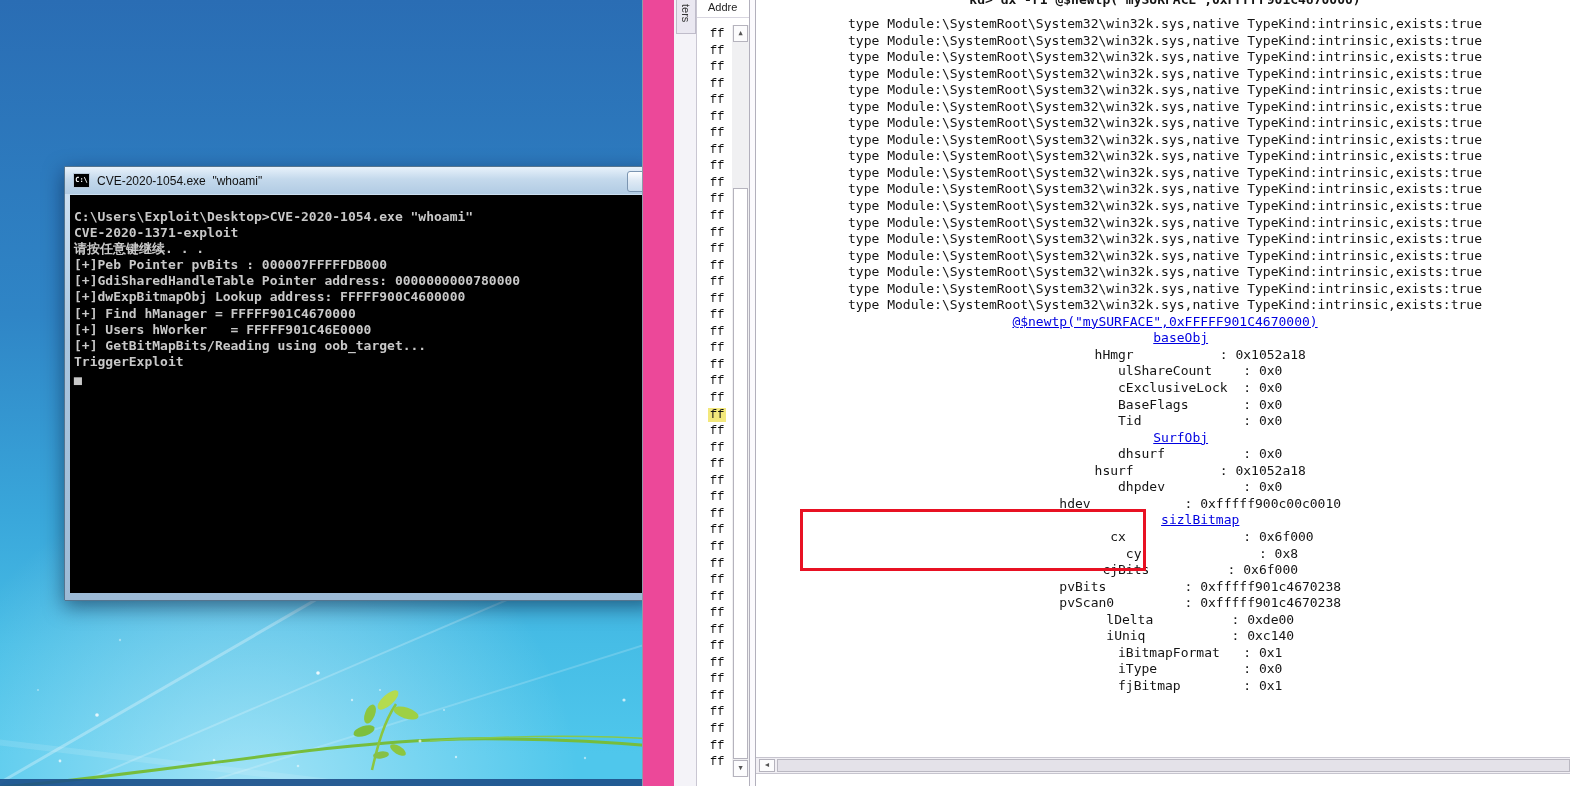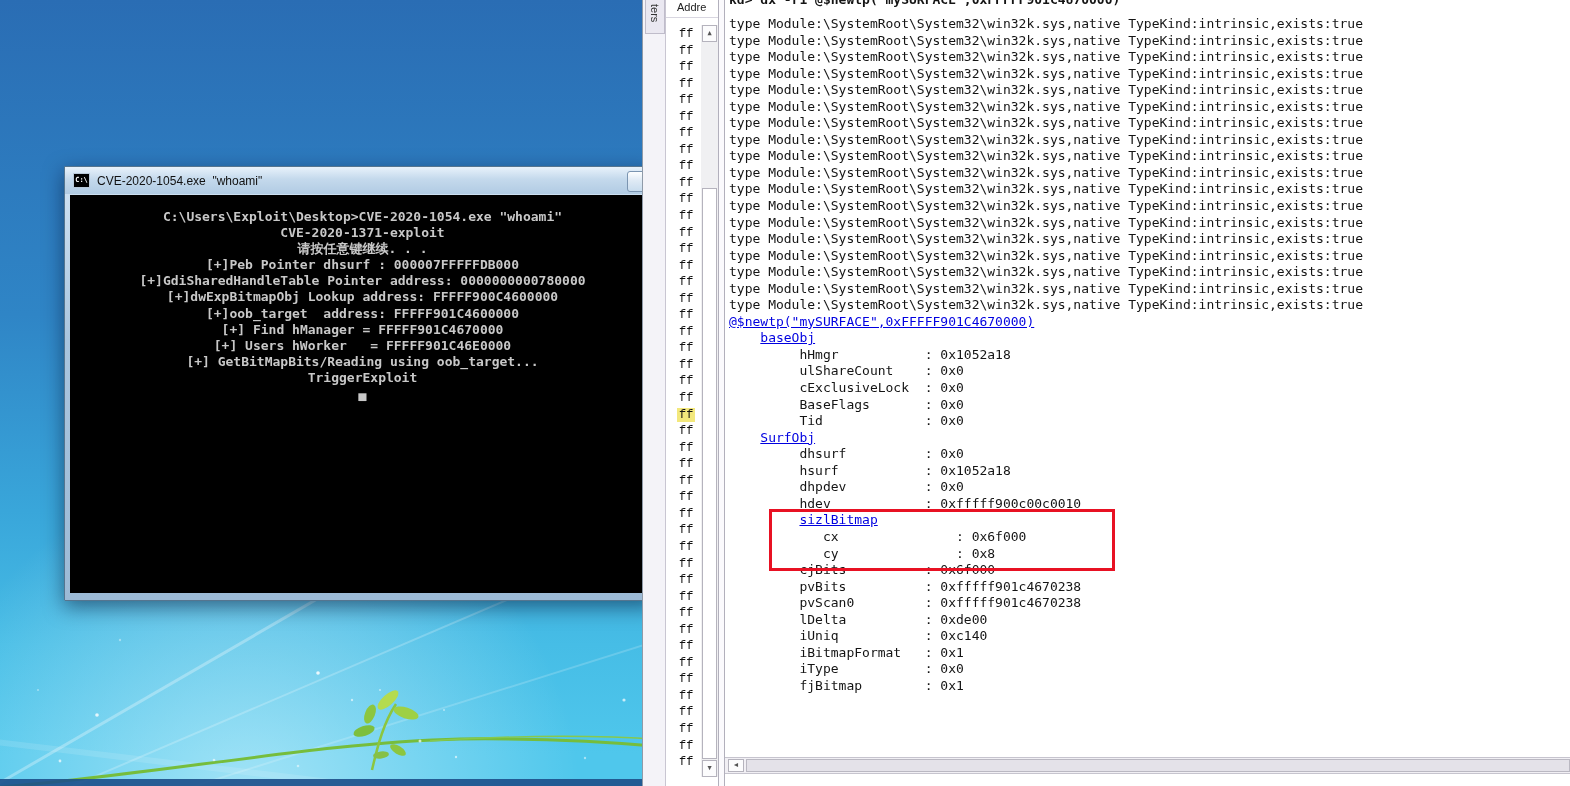--- a/index.html
+++ b/index.html
@@ -19,26 +19,26 @@
     box-shadow:0 6px 20px rgba(0,10,40,.5);overflow:hidden;z-index:2;}
   .titlebar{height:27px;display:flex;align-items:center;padding:0 8px;gap:7px;position:relative;
     background:linear-gradient(180deg,#e8f2fb,#c4d9ec 45%,#b1cbe3);}
   .con-icon{width:15px;height:13px;background:#000;border:1px solid #b9c9d9;flex:0 0 auto;
     color:#fff;font:bold 7px/12px "DejaVu Sans Mono",monospace;text-align:center;}
   .con-title{font-size:12px;color:#111;white-space:pre;}
   .tb-btn{position:absolute;right:10px;top:4px;width:16px;height:19px;border-radius:3px;
     background:linear-gradient(180deg,#fdfeff,#dfeaf5 45%,#c8dcee);border:1px solid #7b95b1;}
   .console-body{position:absolute;left:5px;right:4px;top:28px;bottom:7px;background:#000;
     overflow:hidden;padding:14px 0 0 4px;}
-  .cline{font:bold 13px/16.1px "DejaVu Sans Mono",monospace;color:#c8c8c8;white-space:pre;text-align:center;}
+  .cline{font:bold 13px/16.1px "DejaVu Sans Mono",monospace;color:#c8c8c8;white-space:pre;}
   .cursor{display:inline-block;color:#c8c8c8;}
 
   
   .debugger{position:absolute;left:642px;top:0;right:0;bottom:0;background:#ec4899;z-index:3;
-    display:flex;border-left:1px solid #8f9aa8;}
+    display:flex;border-left:1px solid #8f9aa8;padding-left:31px;}
   
   .vtab{width:22px;background:#f4f3f8;border-right:1px solid #c9c6d2;position:relative;flex:0 0 auto;}
   .vtab-tab{position:absolute;top:-8px;left:2px;width:18px;height:40px;background:#eae8f1;
     border:1px solid #bfbcca;display:flex;align-items:center;justify-content:center;}
   .vtab-tab span{writing-mode:vertical-rl;font-size:11px;color:#333;white-space:nowrap;}
 
   
   .addr-pane{width:52px;position:relative;background:#fff;border-right:1px solid #b2b0bc;flex:0 0 auto;
     font:12px "DejaVu Sans Mono",monospace;color:#111;}
   .addr-header{position:absolute;top:1px;left:11px;width:40px;overflow:hidden;
@@ -54,21 +54,21 @@
   .sb-up{top:0;}
   .sb-down{bottom:0;}
   .sb-thumb-v{position:absolute;left:1px;right:1px;top:163px;bottom:18px;background:#fff;border:1px solid #b5b3bd;}
 
   .gap-strip{width:5px;background:#fbfafd;border-right:1px solid #b2b0bc;flex:0 0 auto;}
 
   
   .out-pane{flex:1;position:relative;background:#fff;overflow:hidden;}
   .olines{position:absolute;top:0;left:4px;right:0;
     font:13px/16.55px "DejaVu Sans Mono",monospace;color:#141414;white-space:pre;}
-  .oline{height:16.55px;}
+  .oline{height:16.55px;text-align:center;}
   .cmd-clip{height:10px;overflow:hidden;margin-bottom:6px;}
   .cmd-clip .oline{margin-top:-8px;font-weight:bold;}
   .dml{color:#0000e0;text-decoration:underline;cursor:pointer;}
   .red-box{position:absolute;border:3px solid #e81123;left:44px;width:340px;z-index:5;pointer-events:none;}
 
   
   .hscroll{position:absolute;left:0;right:0;top:757px;height:15px;background:#f1eff4;
     border-top:1px solid #c6c4ce;border-bottom:1px solid #c6c4ce;}
   .h-arrow{position:absolute;left:3px;top:1px;width:14px;height:11px;background:#fcfcfd;
     border:1px solid #b5b3bd;text-align:center;font-size:7px;line-height:10px;color:#555;}
@@ -132,24 +132,23 @@
   <div class="titlebar">
     <div class="con-icon">C:\</div>
     <div class="con-title">CVE-2020-1054.exe  "whoami"</div>
     <div class="tb-btn"></div>
   </div>
   <div class="console-body">
     <div class="clines">
         <div class="cline">C:\Users\Exploit\Desktop&gt;CVE-2020-1054.exe "whoami"</div>
         <div class="cline">CVE-2020-1371-exploit</div>
         <div class="cline">请按任意键继续. . .</div>
-        <div class="cline">[+]Peb Pointer dhsurf : 000007FFFFFDB000</div>
+        <div class="cline">[+]Peb Pointer pvBits : 000007FFFFFDB000</div>
         <div class="cline">[+]GdiSharedHandleTable Pointer address: 0000000000780000</div>
         <div class="cline">[+]dwExpBitmapObj Lookup address: FFFFF900C4600000</div>
-        <div class="cline">[+]oob_target  address: FFFFF901C4600000</div>
         <div class="cline">[+] Find hManager = FFFFF901C4670000</div>
         <div class="cline">[+] Users hWorker   = FFFFF901C46E0000</div>
         <div class="cline">[+] GetBitMapBits/Reading using oob_target...</div>
         <div class="cline">TriggerExploit</div>
       </div>
     <div class="cline"><span class="cursor">▄</span></div>
   </div>
 </div>
 
 <div class="debugger">

